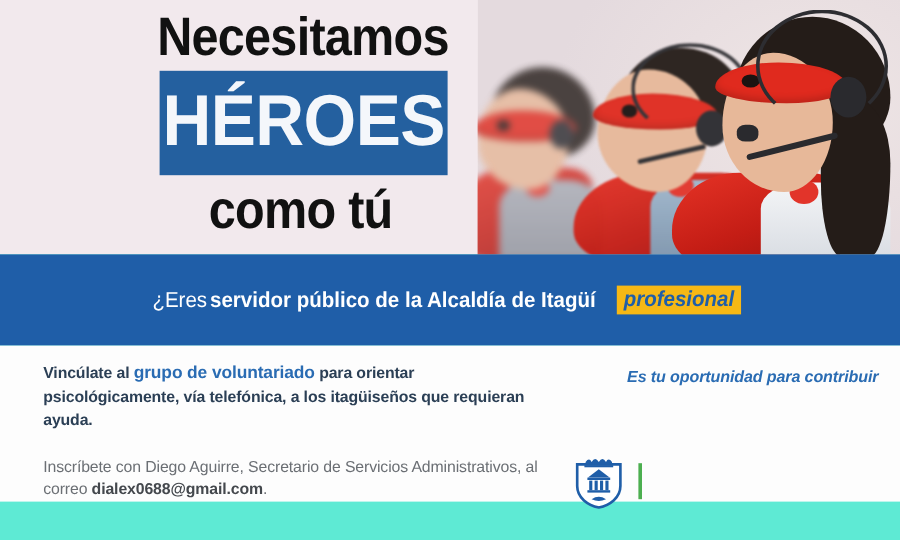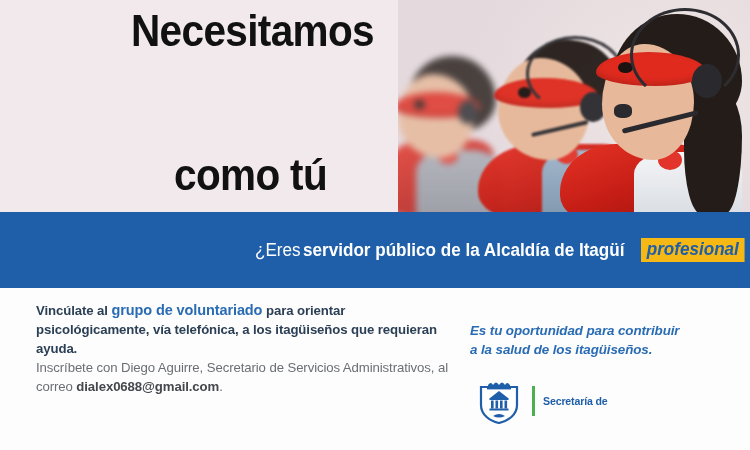--- a/index.html
+++ b/index.html
@@ -169,21 +169,21 @@
     height: 76px;
     background: #1f5ea8;
   }
   .banner-inner {
     position: absolute;
     left: 0; top: 0;
     width: 750px;
     height: 76px;
     display: flex;
     flex-direction: column;
-    align-items: flex-end;
+    align-items: center;
     justify-content: center;
     gap: 2px;
   }
   .q-row {
     display: flex;
     align-items: center;
     white-space: nowrap;
   }
   .q-light {
     font-size: 18px;
@@ -204,49 +204,50 @@
     transform: scaleX(.95);
     transform-origin: left center;
     line-height: 17px;
   }
 
   
   .bottom {
     position: absolute;
     left: 0; top: 288px;
     width: 750px;
-    height: 162px;
+    height: 130px;
     background: #fdfdfd;
   }
   .body-left {
     position: absolute;
     left: 36px; top: 13px;
     width: 420px;
   }
   .para-1 {
     font-size: 13.2px;
     line-height: 19px;
     font-weight: bold;
     color: #2b3f55;
     letter-spacing: -0.1px;
   }
   .para-1 .accent { color: #2a6cb3; font-size: 14.5px; }
   .para-2 {
+    margin-top: 20px;
     font-size: 13.2px;
     line-height: 19px;
     color: #6b6f74;
     letter-spacing: -0.1px;
   }
   .para-2 .mail { font-weight: bold; color: #44484d; }
 
   .body-right {
     position: absolute;
-    left: 470px; top: 33px;
+    left: 470px; top: 16px;
     width: 262px;
-    text-align: left;
+    text-align: right;
   }
   .slogan {
     font-size: 13.4px;
     line-height: 19px;
     font-style: italic;
     font-weight: bold;
     color: #2a6cb3;
     letter-spacing: -0.1px;
   }
 
@@ -337,20 +338,23 @@
         <div class="p-eye" style="left:44px;top:62px;width:15px;height:11px;"></div>
         <div class="p-headset-band" style="left:56px;top:8px;width:104px;height:88px;"></div>
         <div class="p-headset-ear" style="left:118px;top:64px;width:30px;height:34px;"></div>
         <div class="p-mic" style="left:46px;top:110px;width:78px;height:5px;transform:rotate(-14deg);"></div>
         <div class="p-mic-tip" style="left:40px;top:104px;width:18px;height:14px;"></div>
       </div>
     </div>
 
     <div class="headline">
       <div class="h-line1">Necesitamos</div>
+      <div class="h-box">
+        <div class="h-line2">HÉROES</div>
+      </div>
       <div class="h-line3">como tú</div>
     </div>
   </div>
 
   <div class="banner">
     <div class="banner-inner">
       <div class="q-row">
         <span class="q-light q-thin">¿Eres </span>
           <span class="q-light">servidor público de la Alcaldía de Itagüí </span>
           <span class="q-hl">profesional</span>
@@ -364,37 +368,35 @@
       <div class="para-1">
         <span>Vincúlate al </span><span class="accent">grupo de voluntariado</span><span> para orientar psicológicamente, vía telefónica, a los itagüiseños que requieran ayuda.</span>
       </div>
       <div class="para-2">
         <span>Inscríbete con Diego Aguirre, Secretario de Servicios Administrativos, al correo </span><span class="mail">dialex0688@gmail.com</span><span>.</span>
       </div>
     </div>
 
     <div class="body-right">
       <div class="slogan">Es tu oportunidad para contribuir</div>
-      <div class="slogan">a la salud de los itagüiseños.</div>
     </div>
   </div>
 
   <div class="logo">
     <svg class="crest" viewBox="0 0 42 46">
       <path d="M3 9 L3 27 C3 37 12 43 21 45 C30 43 39 37 39 27 L39 9 Z" fill="#ffffff" stroke="#1f5ea8" stroke-width="2.2"></path>
       <path d="M10 7 q3 -4 5 0 q3 -5 6 0 q3 -5 6 0 q2 -4 5 0 L32 9 L10 9 Z" fill="#1f5ea8"></path>
       <rect x="9" y="9.6" width="24" height="1.8" fill="#1f5ea8"></rect>
       <path d="M12 20 L21 13 L30 20 Z" fill="#1f5ea8"></path>
       <rect x="11.5" y="20" width="19" height="2" fill="#1f5ea8"></rect>
       <rect x="13" y="22.5" width="2.6" height="8" fill="#1f5ea8"></rect>
       <rect x="17.5" y="22.5" width="2.6" height="8" fill="#1f5ea8"></rect>
       <rect x="22" y="22.5" width="2.6" height="8" fill="#1f5ea8"></rect>
       <rect x="26.5" y="22.5" width="2.6" height="8" fill="#1f5ea8"></rect>
       <rect x="11.5" y="30.5" width="19" height="2" fill="#1f5ea8"></rect>
       <path d="M15 38 q6 -4 12 0 q-6 3 -12 0 Z" fill="#1f5ea8"></path>
     </svg>
     <div class="logo-divider"></div>
     <div>
-      <div class="logo-dept">Secretaría de</div>
     </div>
   </div>
 
 </div>
 
 </body></html>

